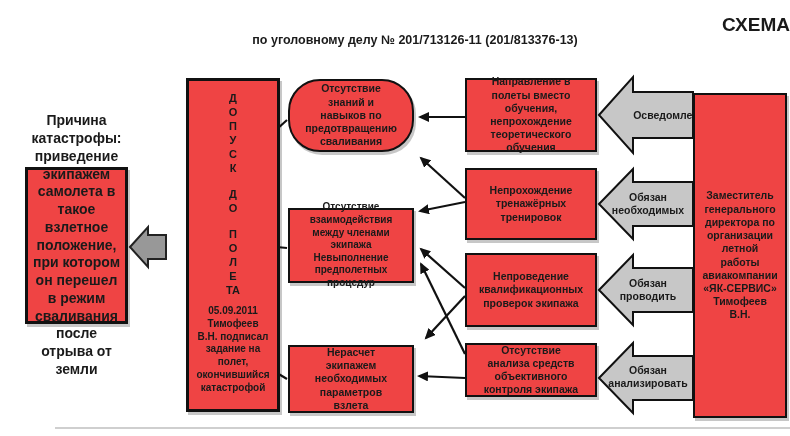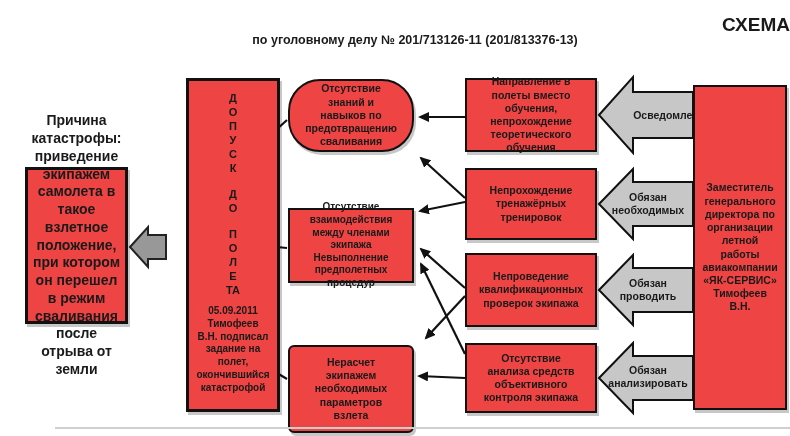--- a/index.html
+++ b/index.html
@@ -24,26 +24,26 @@
     padding:4px 15px;
   }
   .box.thick { border-width:3px; }
   #cause-box   { left:25px;  top:167px; width:103px; height:157px; font-size:14px; line-height:1.27; }
   #admission-box { left:166px; top:78px; width:94px; height:334px; justify-content:flex-start; padding-top:10px;margin-left:20px; }
   .vword { width:14px; word-break:break-all; line-height:14px; font-size:11px; text-align:center; }
   .vgap { height:12px; }
   .adm-note { margin-top:8px; font-size:10px; line-height:1.28; }
   #m-box-0 { left:288px; top:79px;  width:126px; height:73px;border-radius:32px; }
   #m-box-1 { left:288px; top:208px; width:126px; height:75px; font-size:10px; }
-  #m-box-2 { left:288px; top:345px; width:126px; height:88px;border-radius:6px; }
+  #m-box-2 { left:288px; top:345px; width:126px; height:68px; }
   #r-box-0 { left:465px; top:78px;  width:132px; height:74px; }
   #r-box-1 { left:465px; top:168px; width:132px; height:72px; }
   #r-box-2 { left:465px; top:253px; width:132px; height:74px; }
-  #r-box-3 { left:465px; top:343px; width:132px; height:70px; }
-  #director-box { left:693px; top:85px; width:94px; height:325px; font-size:10.5px; }
+  #r-box-3 { left:465px; top:343px; width:132px; height:54px; }
+  #director-box { left:693px; top:93px; width:94px; height:325px; font-size:10.5px; }
   .duty-label {
     position:absolute; width:92px; text-align:center;
     font-size:10.5px; font-weight:bold; line-height:1.25;
   }
   #duty-label-0 { left:600px; top:109px;padding-left:20px; }
   #duty-label-1 { left:602px; top:191px; }
   #duty-label-2 { left:602px; top:277px; }
   #duty-label-3 { left:602px; top:364px; }
   #arrow-layer { position:absolute; left:0; top:0; width:790px; height:436px; }
   .bottom-rule {

